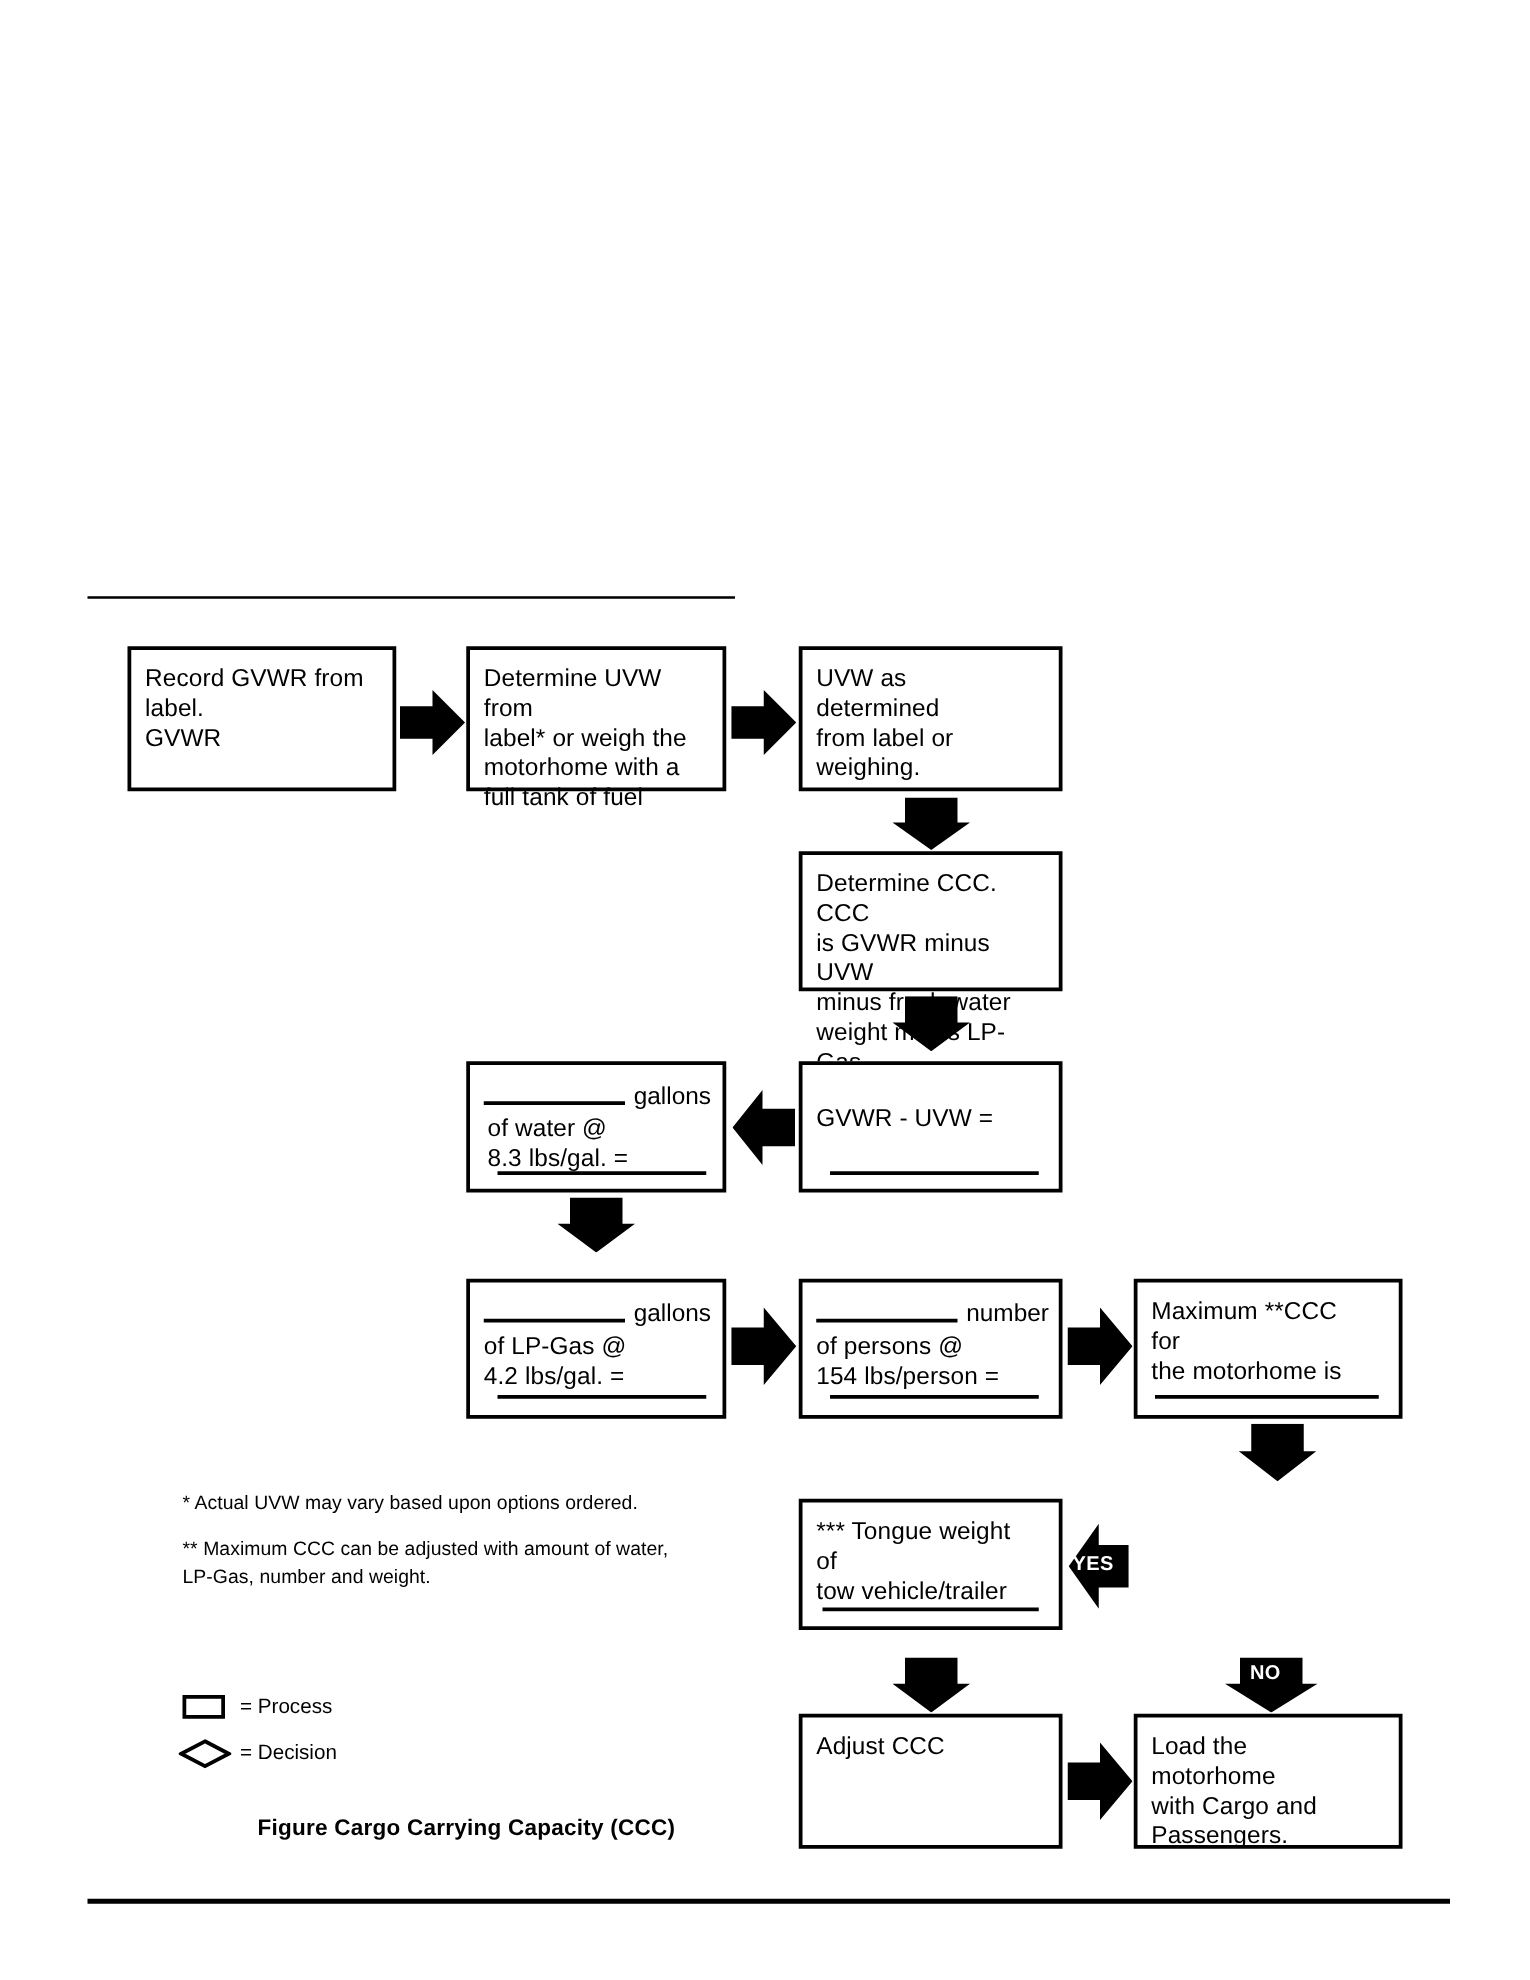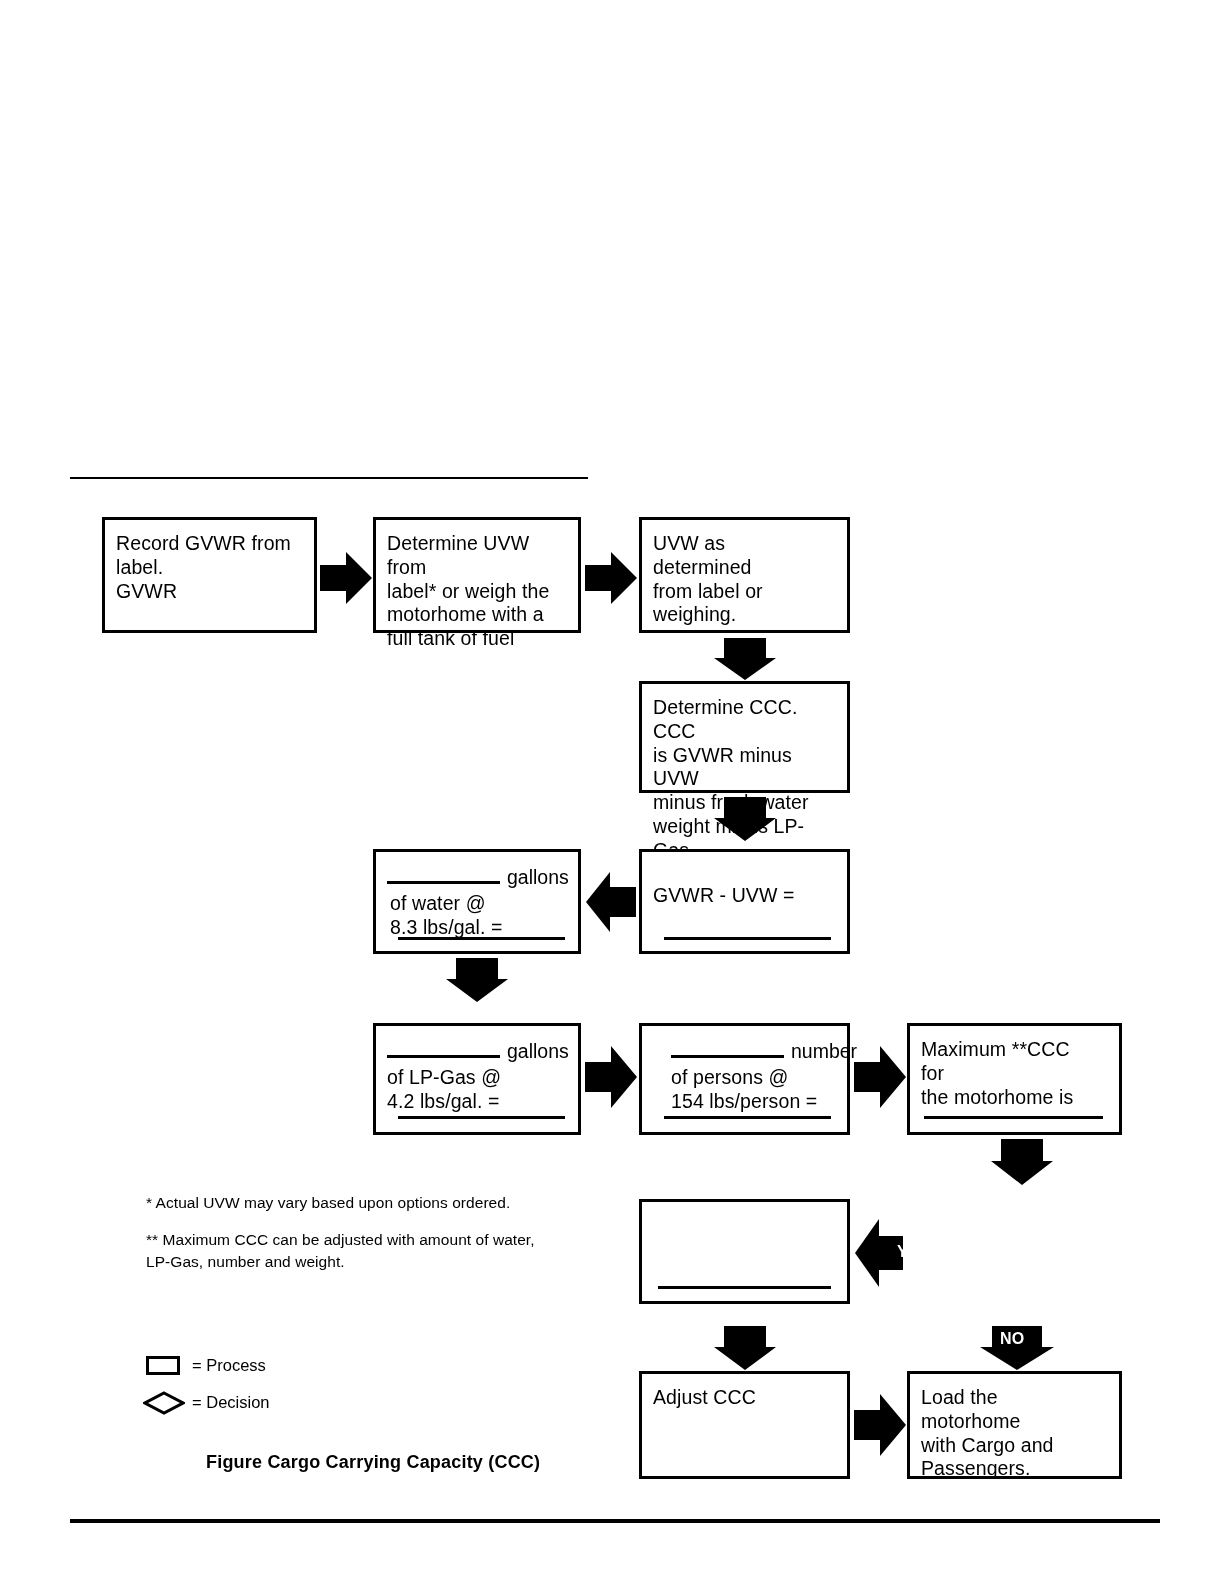--- a/index.html
+++ b/index.html
@@ -205,21 +205,21 @@
 4.2 lbs/gal. =</div>
     <div class="blank" style="left:22px; bottom:13px; width:167px;"></div>
   </div>
 
   <div class="arrow" style="left:585px; top:1046px; width:52px; height:62px;">
     <svg width="52" height="62" viewBox="0 0 52 62">
       <polygon points="0,16 26,16 26,0 52,31 26,62 26,46 0,46" fill="#000000"></polygon>
     </svg>
   </div>
 
-  <div class="node" style="left:639px; top:1023px; width:211px; height:112px; padding:14px 11px 8px 29px;">
+  <div class="node" style="left:639px; top:1023px; width:211px; height:112px; padding:14px 11px 8px 11px;">
     <div class="line-row">
       <span class="seg" style="width:113px;"></span>
       <span class="unit">number</span>
     </div>
     <div class="txt" style="margin-top:2px;">of persons @
 154 lbs/person =</div>
     <div class="blank" style="left:22px; bottom:13px; width:167px;"></div>
   </div>
 
   <div class="arrow" style="left:854px; top:1046px; width:52px; height:62px;">
@@ -234,29 +234,31 @@
     <div class="blank" style="left:14px; bottom:13px; width:179px;"></div>
   </div>
 
   <div class="arrow" style="left:991px; top:1139px; width:62px; height:46px;">
     <svg width="62" height="46" viewBox="0 0 62 46">
       <polygon points="10,0 52,0 52,22 62,22 31,46 0,22 10,22" fill="#000000"></polygon>
     </svg>
   </div>
 
   <div class="node" style="left:639px; top:1199px; width:211px; height:105px;">
+    <div class="txt">*** Tongue weight of
+tow vehicle/trailer</div>
     <div class="blank" style="left:16px; bottom:12px; width:173px;"></div>
   </div>
 
   <div class="arrow" style="left:855px; top:1219px; width:48px; height:68px;">
     <svg width="48" height="68" viewBox="0 0 48 68">
       <polygon points="48,17 24,17 24,0 0,34 24,68 24,51 48,51" fill="#000000"></polygon>
     </svg>
   </div>
-  <div class="arrow-label" style="left:858px; top:1243px;padding-left:39px;">YES</div>
+  <div class="arrow-label" style="left:858px; top:1243px;">YES</div>
 
 
   <div class="arrow" style="left:714px; top:1326px; width:62px; height:44px;">
     <svg width="62" height="44" viewBox="0 0 62 44">
       <polygon points="10,0 52,0 52,21 62,21 31,44 0,21 10,21" fill="#000000"></polygon>
     </svg>
   </div>
 
   <div class="arrow" style="left:980px; top:1326px; width:74px; height:44px;">
     <svg width="74" height="44" viewBox="0 0 74 44">

